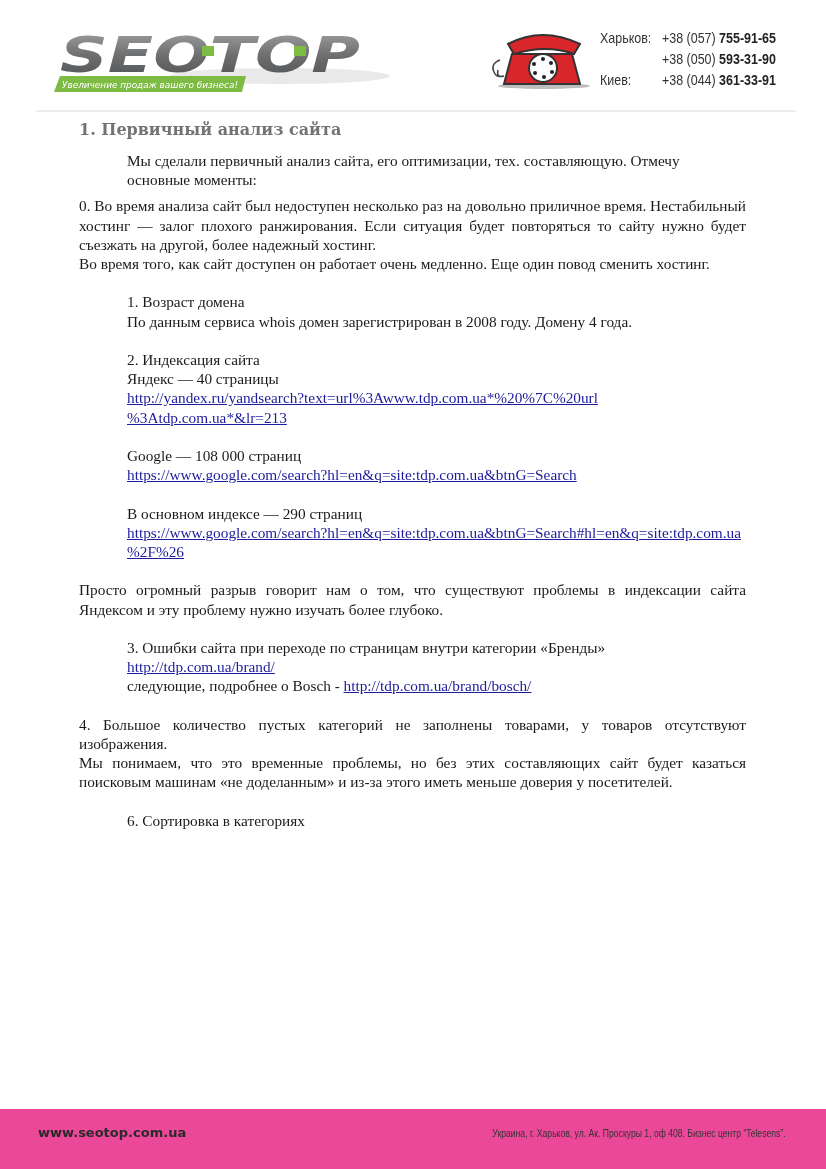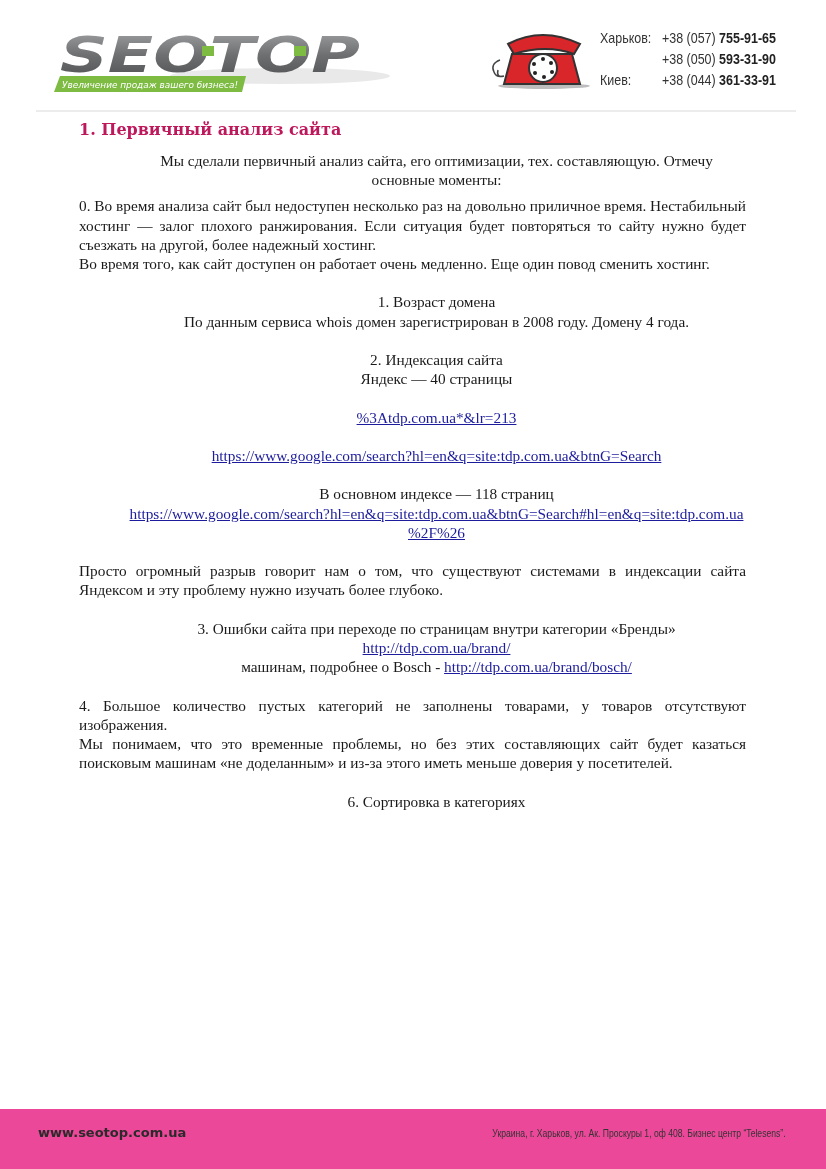--- a/index.html
+++ b/index.html
@@ -22,24 +22,24 @@
   .contacts .city { width: 72px; }
   .contacts .num b { font-weight: bold; color: #222; }
   .header-rule { position: absolute; left: 22px; top: 110px; width: 760px; height: 2px; background: #ececec; }
 
   .content {
     position: absolute; left: 79px; top: 118px; width: 667px;
     font-size: 15.3px; line-height: 19.2px;
   }
   .content h1 {
     font-family: "DejaVu Serif", serif; font-size: 16px; font-weight: bold;
-    margin: 0 0 9px 0; line-height: 24px; color: #be185d;
+    margin: 0 0 9px 0; line-height: 24px; color: #737373;
   }
   .content p { margin: 0; text-align: justify; }
-  .content p.left { text-align: center; margin-left: 48px; }
+  .content p.left { text-align: left; margin-left: 48px; }
   .gap-s { height: 7px; }
   .gap { height: 19.2px; }
   .content a { color: #1a0dab; color: #1c1c9c; text-decoration: underline; }
 
   .footer {
     position: absolute; left: 0; top: 1109px; width: 826px; height: 72px; background: #ec4899;
   }
   .footer .site {
     position: absolute; left: 38px; top: 16px;
     font-family: "DejaVu Sans", sans-serif; font-weight: bold; font-size: 13px; color: #2a2a2a;
@@ -114,41 +114,42 @@
   <p>Во время того, как сайт доступен он работает очень медленно. Еще один повод сменить хостинг.</p>
   <div class="gap"></div>
 
   <p class="left">1. Возраст домена</p>
   <p class="left">По данным сервиса whois домен зарегистрирован в 2008 году. Домену 4 года.</p>
   <div class="gap"></div>
 
   <p class="left">2. Индексация сайта</p>
   <p class="left">Яндекс — 40 страницы</p>
   <p class="left">
-    <a><br><span>%3Atdp.com.ua*&amp;lr=213</span></a>
+    <a><span>http://yandex.ru/yandsearch?text=url%3Awww.tdp.com.ua*%20%7C%20url</span><br><span>%3Atdp.com.ua*&amp;lr=213</span></a>
   </p>
   <div class="gap"></div>
+  <p class="left">Google — 108 000 страниц</p>
   <p class="left">
     <a>https://www.google.com/search?hl=en&amp;q=site:tdp.com.ua&amp;btnG=Search</a>
   </p>
   <div class="gap"></div>
-  <p class="left">В основном индексе — 118 страниц</p>
+  <p class="left">В основном индексе — 290 страниц</p>
   <p class="left">
     <a><span>https://www.google.com/search?hl=en&amp;q=site:tdp.com.ua&amp;btnG=Search#hl=en&amp;q=site:tdp.com.ua</span><br><span>%2F%26</span></a>
   </p>
   <div class="gap"></div>
-  <p>Просто огромный разрыв говорит нам о том, что существуют системами в индексации сайта Яндексом и эту проблему нужно изучать более глубоко.</p>
+  <p>Просто огромный разрыв говорит нам о том, что существуют проблемы в индексации сайта Яндексом и эту проблему нужно изучать более глубоко.</p>
   <div class="gap"></div>
 
   <p class="left">3. Ошибки сайта при переходе по страницам внутри категории «Бренды»</p>
   <p class="left">
     <a>http://tdp.com.ua/brand/</a>
   </p>
   <p class="left">
-    <span>машинам, подробнее о Bosch - </span><a>http://tdp.com.ua/brand/bosch/</a>
+    <span>следующие, подробнее о Bosch - </span><a>http://tdp.com.ua/brand/bosch/</a>
   </p>
   <div class="gap"></div>
 
   <p>4. Большое количество пустых категорий не заполнены товарами, у товаров отсутствуют изображения.</p>
   <p>Мы понимаем, что это временные проблемы, но без этих составляющих сайт будет казаться поисковым машинам «не доделанным» и из-за этого иметь меньше доверия у посетителей.</p>
   <div class="gap"></div>
 
   <p class="left">6. Сортировка в категориях</p>
 </div>
 

